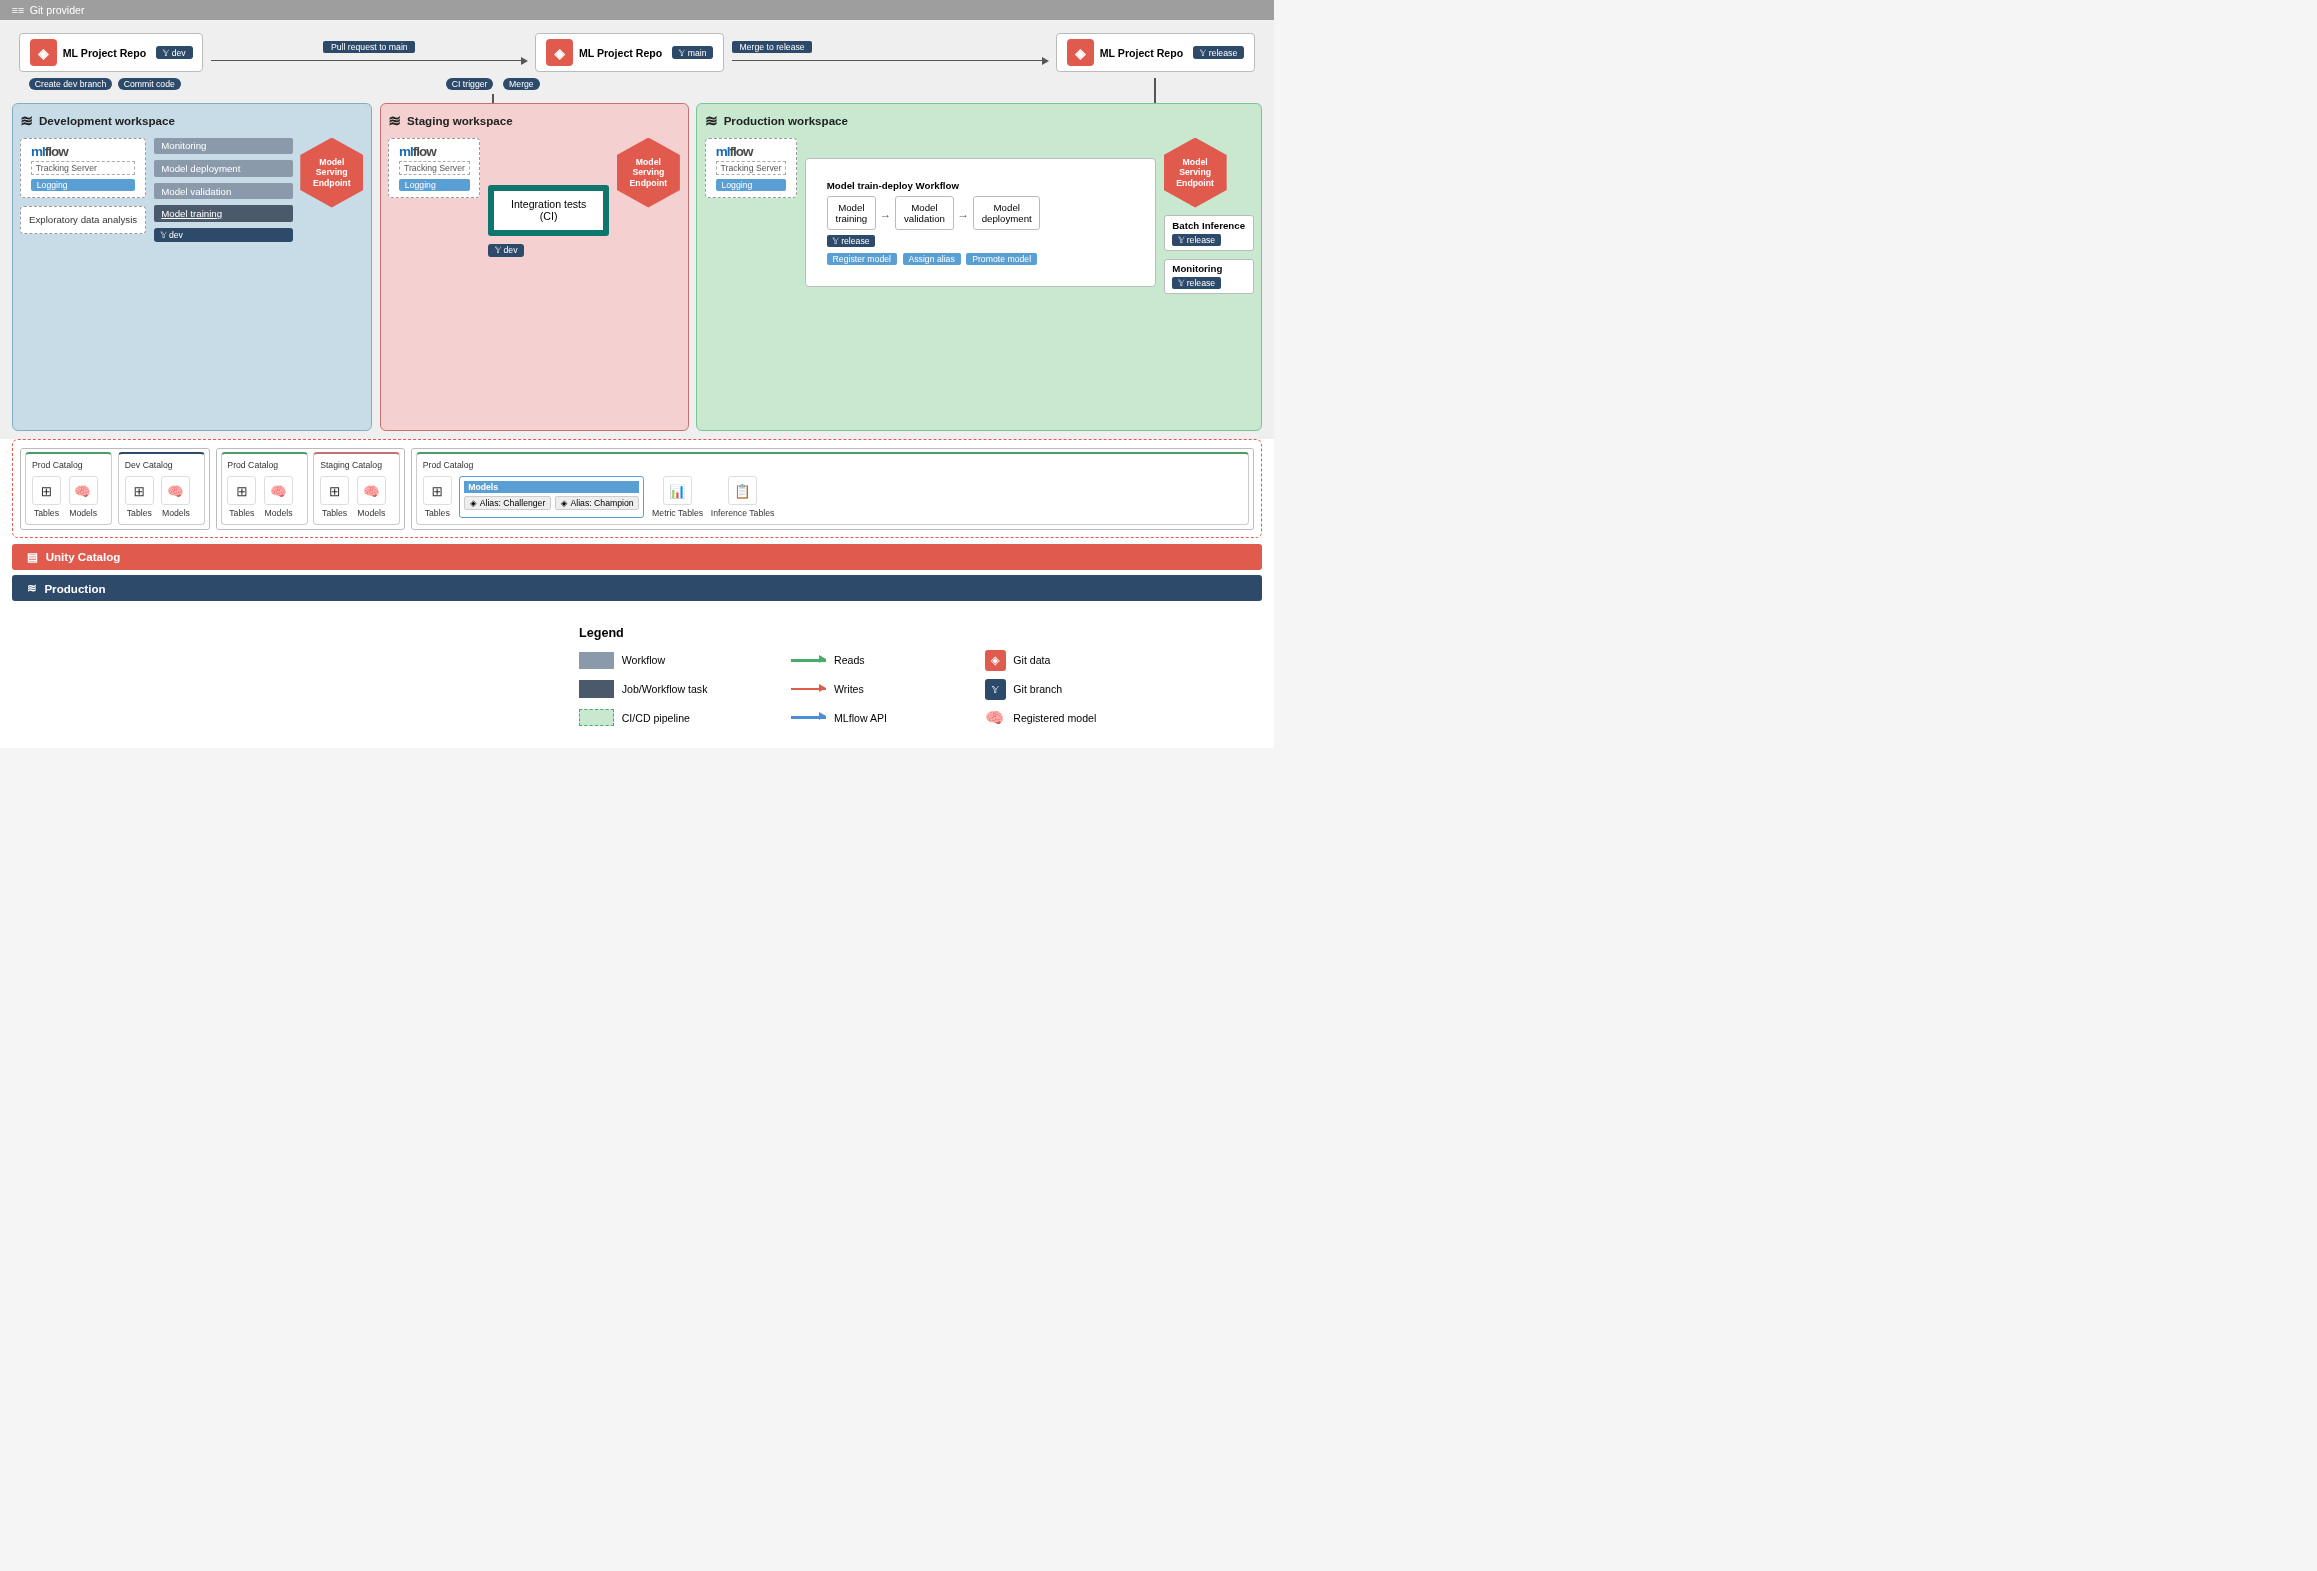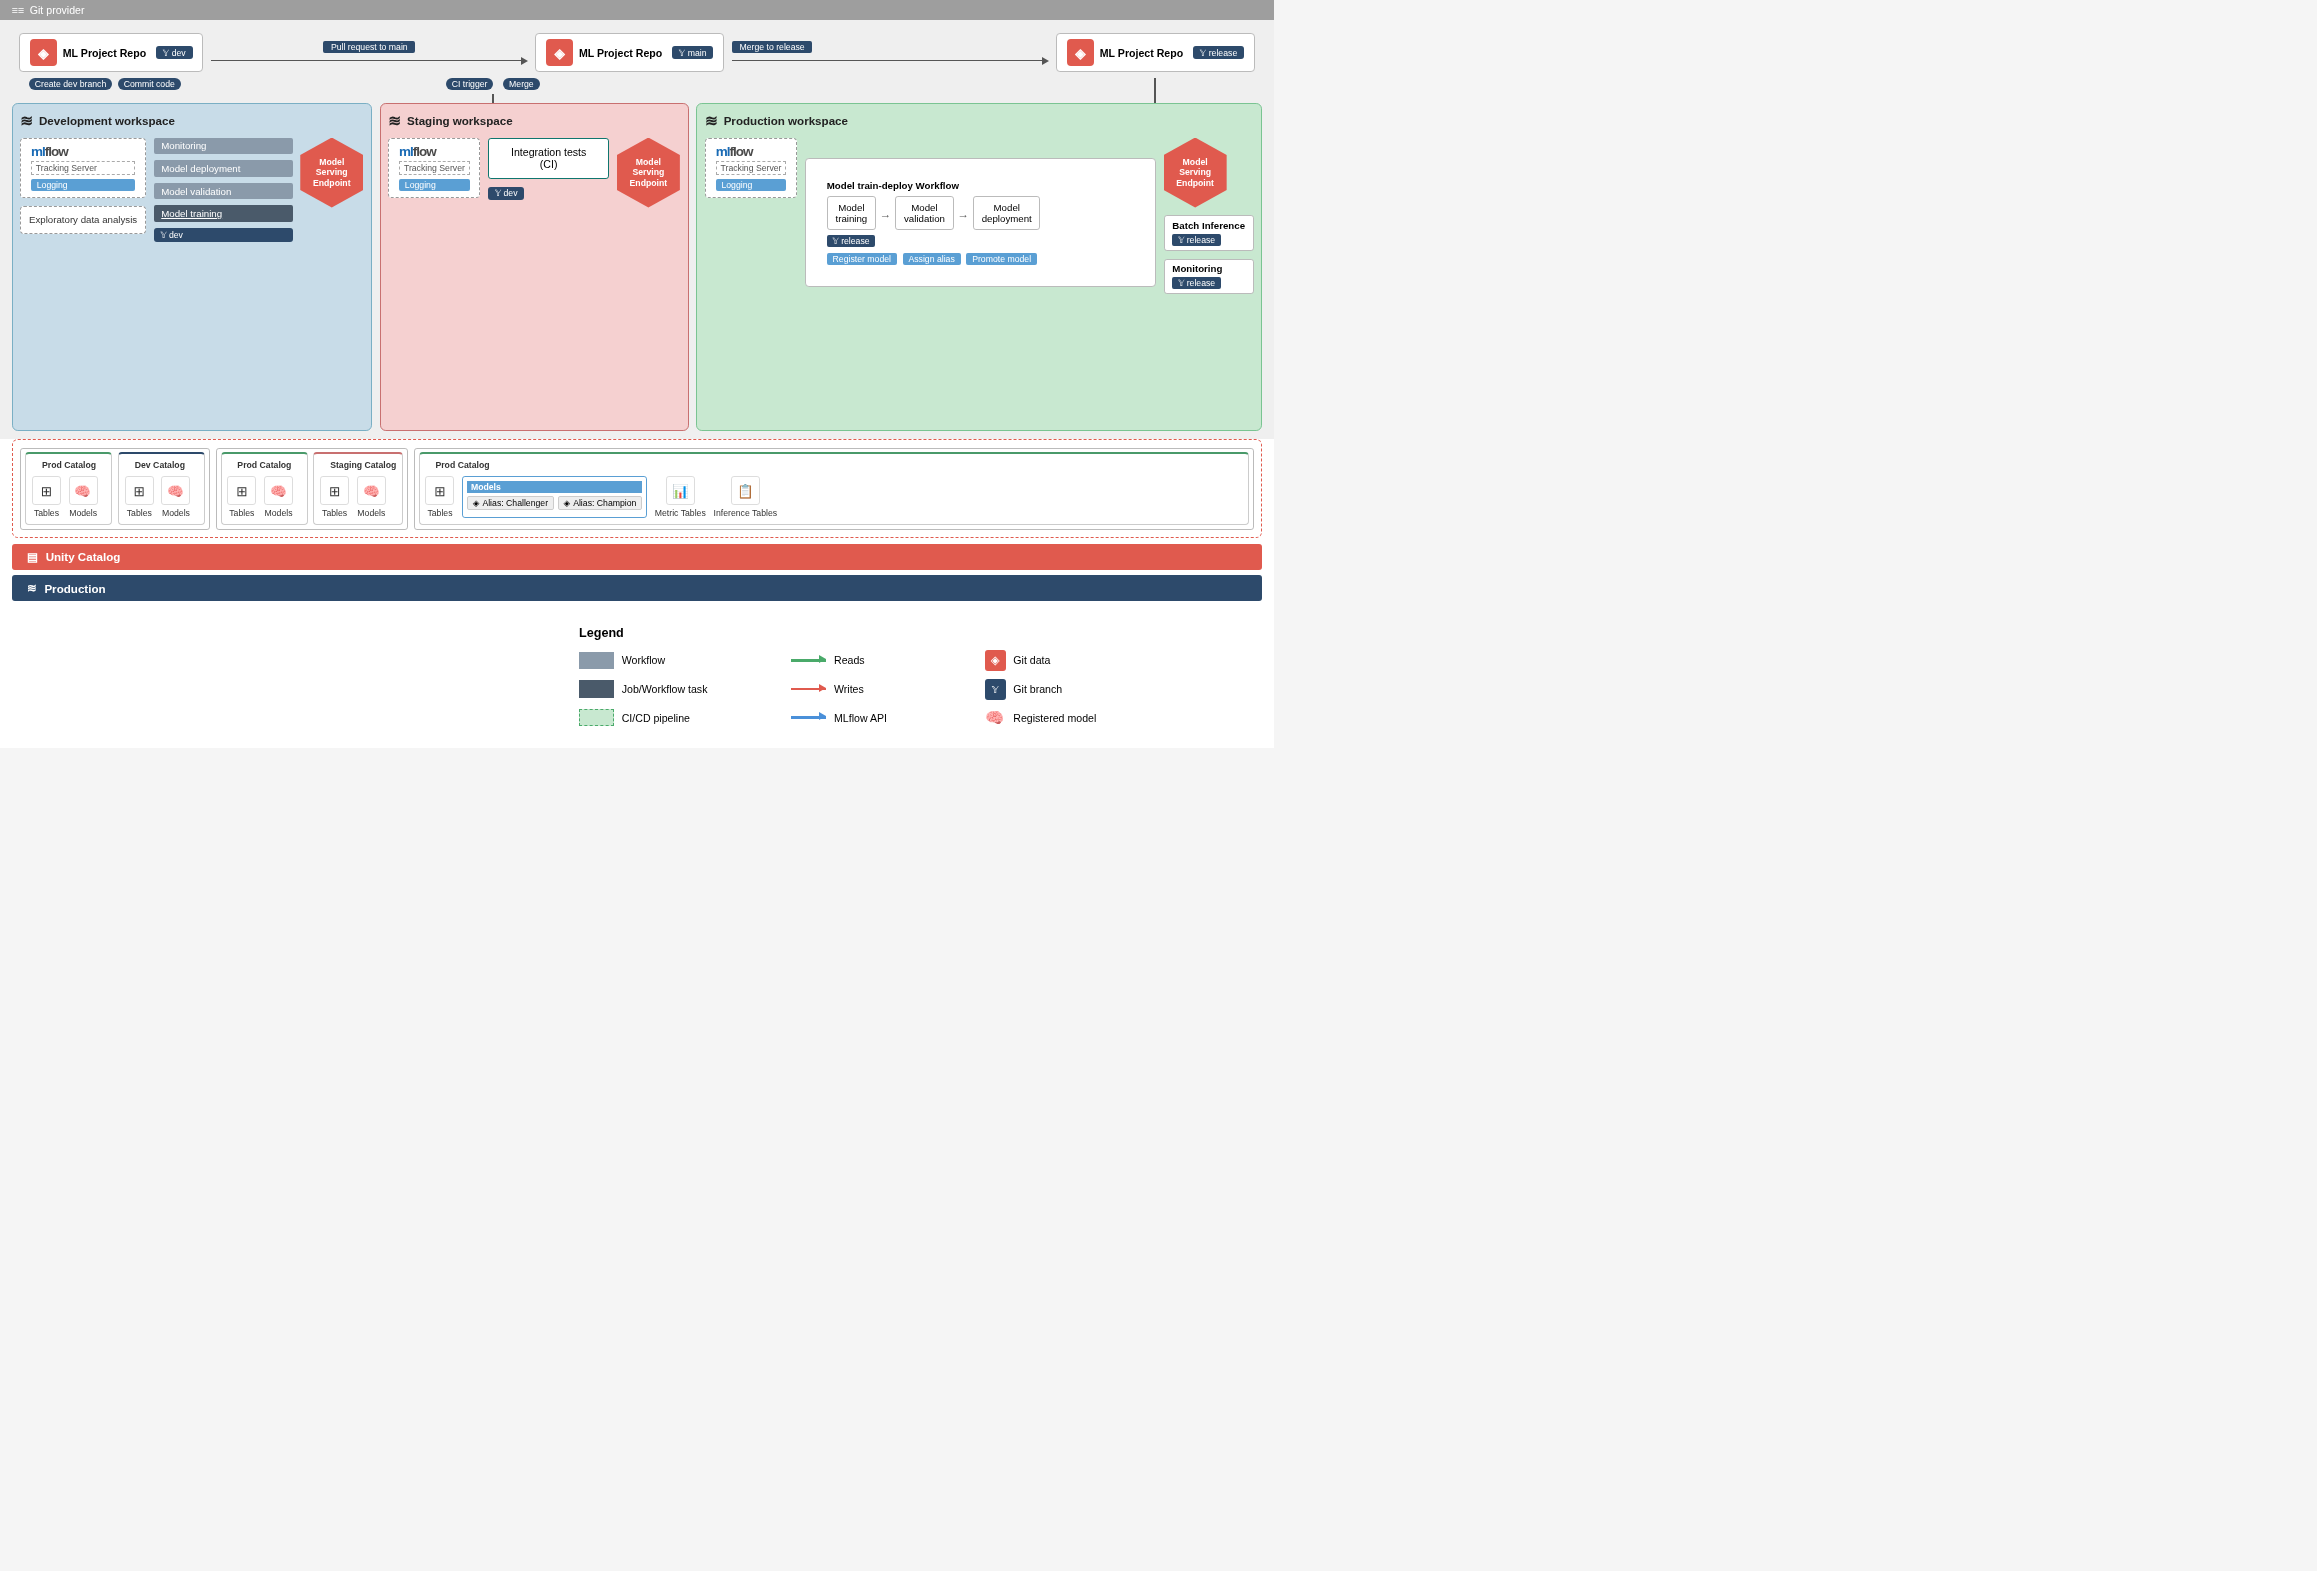--- a/index.html
+++ b/index.html
@@ -253,24 +253,23 @@
     .catalog-box.dev-header {
       border-top: 2.9px solid #2d4a6b;
     }
 
     .catalog-box.staging-header {
       border-top: 2.9px solid #c87070;
     }
 
     .catalog-title {
       font-size: 8.7px;
-      font-weight: bold;
+      font-weight: normal;
       margin-bottom: 5.8px;
       color: #333;
-      margin-left: 10px;
     }
 
     .catalog-items {
       display: flex;
       gap: 7.7px;
     }
 
     .catalog-item {
       display: flex;
       flex-direction: column;
@@ -398,25 +397,26 @@
     .cd-box {
       background: white;
       border: 1px solid #bbb;
       padding: 4.8px 13.5px;
       border-radius: 2.9px;
       font-size: 10.6px;
     }
 
     .integration-box {
       background: white;
-      border: 1px solid #0f766e;
+      border: 6px solid #0f766e;
       padding: 7.7px 15.4px;
       border-radius: 2.9px;
       font-size: 10.6px;
       text-align: center;
+      margin-top: 47px;
     }
 
     
     .action-badge {
       background: #5a9fd4;
       color: white;
       padding: 1px 5.8px;
       border-radius: 1.9px;
       font-size: 8.7px;
     }

